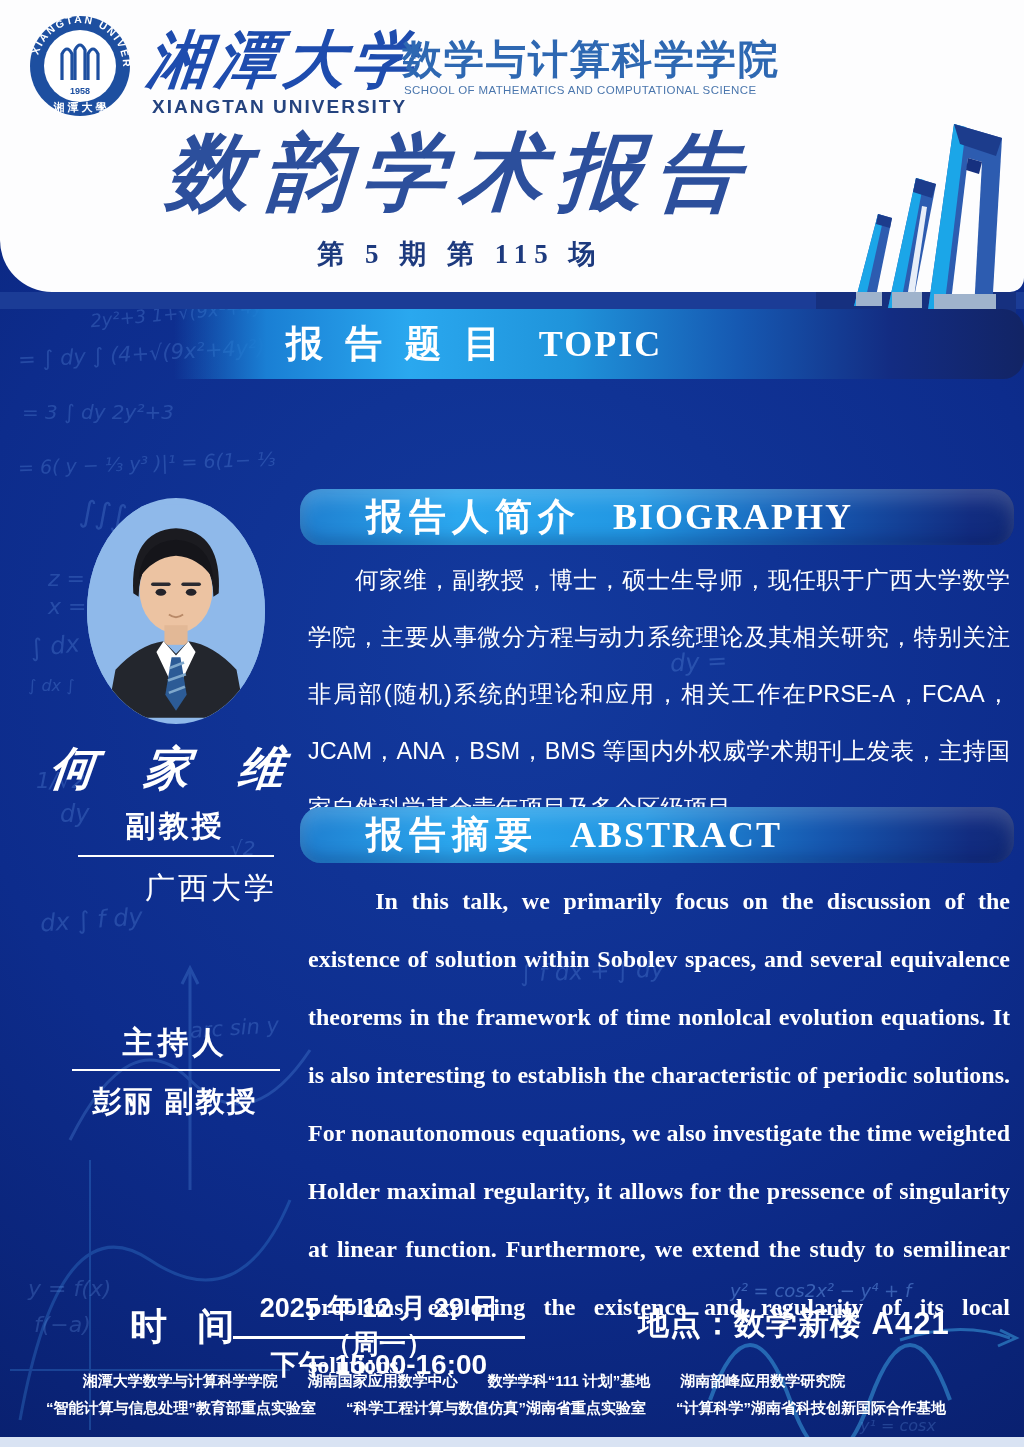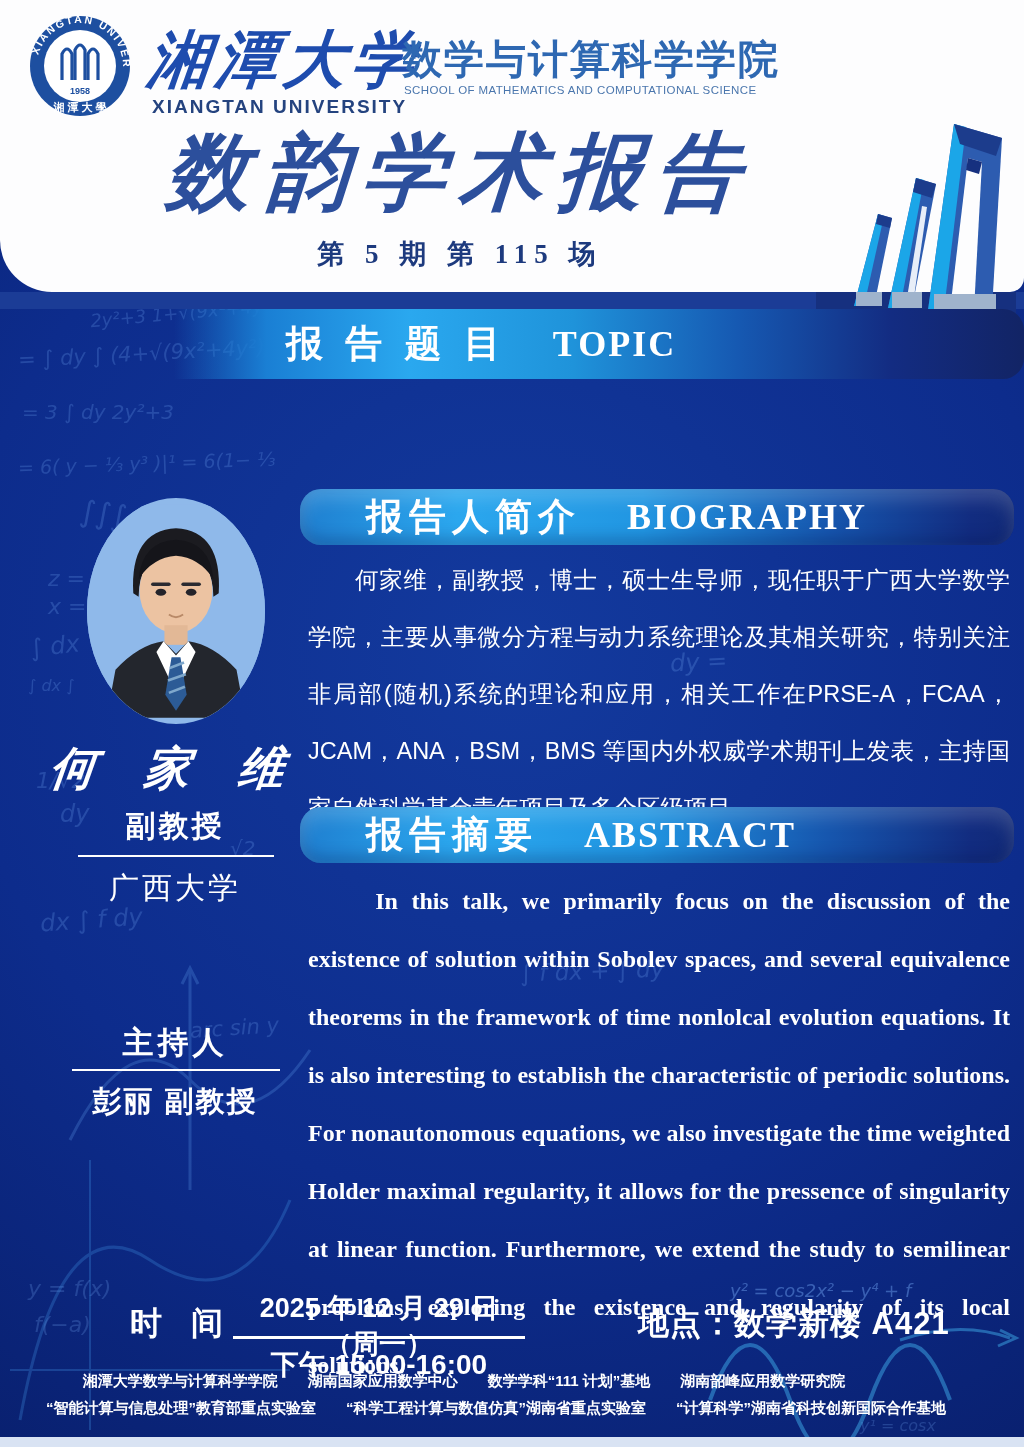--- a/index.html
+++ b/index.html
@@ -30,52 +30,52 @@
   
   .stripe{position:absolute;left:0;top:292px;width:1024px;height:17px;background:#1b3c96;z-index:2;}
   .band{z-index:3;display:flex;align-items:center;border-radius:21px;}
   .band-topic{position:absolute;left:0;top:309px;width:1024px;height:70px;
     background:linear-gradient(90deg, rgba(16,40,128,0) 0%, rgba(16,40,128,0) 17%, #1a7fd4 26%, #2aa8ef 40%, #1f93da 56%, #1659b2 72%, #132c82 87%, #122465 100%);}
   .band-topic .cn{margin-left:286px;}
   .band-sec{position:absolute;left:300px;width:714px;height:56px;
     background:linear-gradient(90deg,#1f7fd0 0%,#2ba7ee 22%,#2196e2 48%,#1656ae 74%,#122c80 94%,#112a78 100%);
     box-shadow:inset 0 10px 18px rgba(255,255,255,.18), inset 0 -8px 14px rgba(0,20,80,.25);}
   .band .cn{font-size:37px;font-weight:bold;color:#fff;letter-spacing:6px;}
-  .band .en{font-size:36px;font-weight:bold;color:#fff;font-family:"Liberation Serif",serif;letter-spacing:2px;margin-left:46px;}
+  .band .en{font-size:36px;font-weight:bold;color:#fff;font-family:"Liberation Serif",serif;letter-spacing:2px;margin-left:32px;}
   .band-bio{top:489px;}
   .band-abs{top:807px;}
   .band-sec .cn{margin-left:66px;}
   
   .topic-title{position:absolute;left:50px;top:388px;width:924px;z-index:3;text-align:center;
     color:#fff;font-family:"Liberation Serif",serif;font-weight:bold;font-size:37px;line-height:48px;}
   
   .photo{position:absolute;left:87px;top:498px;width:178px;height:226px;border-radius:50%;
     overflow:hidden;z-index:3;background:#8fb9ea;}
   .speaker-name{position:absolute;left:0px;top:738px;width:350px;text-align:center;z-index:3;
     color:#fff;font-size:46px;font-weight:bold;font-style:italic;letter-spacing:16px;
     font-family:"DejaVu Serif",serif;transform:skewX(-6deg);}
   .speaker-title{position:absolute;left:0;top:806px;width:350px;text-align:center;z-index:3;
     color:#fff;font-size:30px;font-weight:bold;letter-spacing:3px;}
   .rule{position:absolute;height:2px;background:#fff;z-index:3;}
   .rule-speaker{left:78px;top:855px;width:196px;}
   .speaker-aff{position:absolute;left:0;top:868px;width:350px;text-align:center;z-index:3;
-    color:#fff;font-size:30px;letter-spacing:3px;}
+    color:#fff;font-size:30px;letter-spacing:3px;padding-left:36px;}
   .host-label{position:absolute;left:0;top:1022px;width:350px;text-align:center;z-index:3;
     color:#fff;font-size:31px;font-weight:bold;letter-spacing:4px;}
   .rule-host{left:72px;top:1069px;width:208px;}
   .host-name{position:absolute;left:0;top:1082px;width:350px;text-align:center;z-index:3;
     color:#fff;font-size:29px;font-weight:bold;letter-spacing:2px;}
   
   .bio-text{position:absolute;left:308px;top:552px;width:702px;z-index:3;color:#fff;
     font-size:23.5px;line-height:57px;text-align:justify;text-indent:2em;font-weight:500;}
   .abs-text{position:absolute;left:308px;top:872px;width:702px;z-index:3;color:#fff;
     font-family:"Liberation Serif",serif;font-weight:bold;font-size:24px;line-height:58px;
     text-align:justify;text-indent:2.8em;}
   
-  .time-label{position:absolute;left:130px;top:1302px;z-index:3;color:#fff;font-size:32px;font-weight:bold;letter-spacing:10px;}
+  .time-label{position:absolute;left:130px;top:1302px;z-index:3;color:#fff;font-size:37px;font-weight:bold;letter-spacing:10px;}
   .date{position:absolute;left:233px;top:1290px;width:292px;text-align:center;z-index:3;color:#fff;font-size:27px;font-weight:bold;}
   .rule-date{left:233px;top:1336px;width:292px;height:3px;}
   .time-val{position:absolute;left:233px;top:1346px;width:292px;text-align:center;z-index:3;color:#fff;font-size:28px;font-weight:bold;}
   .location{position:absolute;left:638px;top:1303px;z-index:3;color:#fff;font-size:31px;font-weight:bold;letter-spacing:1px;}
   
   .footer1{position:absolute;left:0;top:1372px;width:928px;text-align:center;z-index:3;color:#fff;font-size:15px;font-weight:bold;}
   .footer2{position:absolute;left:0;top:1399px;width:992px;text-align:center;z-index:3;color:#fff;font-size:15px;font-weight:bold;}
   .bottom-strip{position:absolute;left:0;bottom:0;width:1024px;height:10px;background:#d9e3f3;z-index:4;}
 </style>
 </head>

